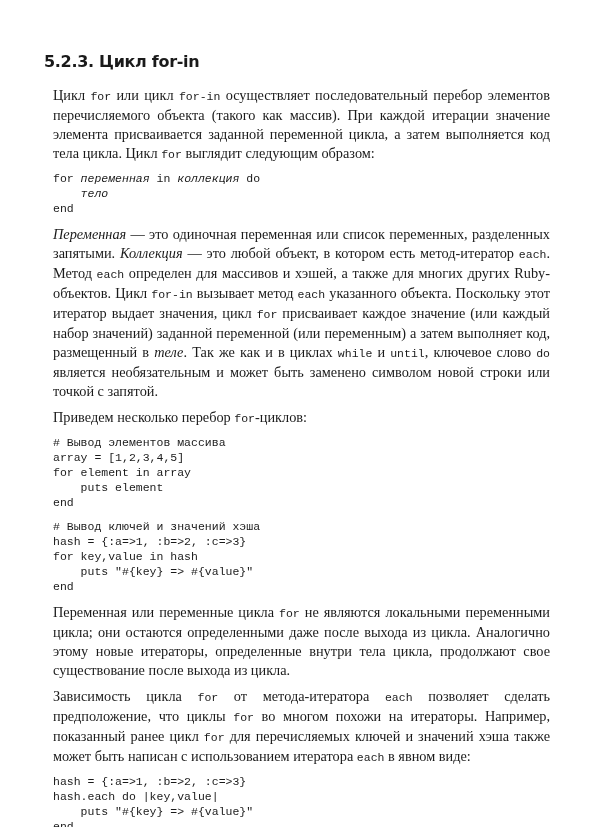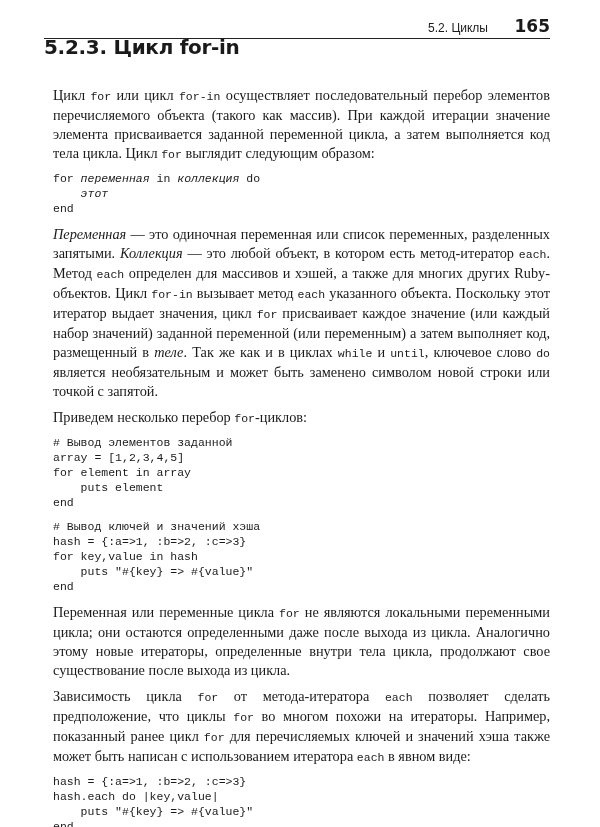--- a/index.html
+++ b/index.html
@@ -1,50 +1,46 @@
 <!DOCTYPE html>
 <html><head>
 <meta charset="utf-8">
 <style>
   html, body { margin: 0; padding: 0; background: #ffffff; }
   body { width: 600px; height: 827px; position: relative; overflow: hidden; color: #1a1a1a; }
   .page { position: absolute; left: 0; top: 0; width: 600px; height: 827px; }
   .header { position: absolute; left: 44px; top: 14px; width: 506px; height: 24px; border-bottom: 1.5px solid #222; }
   .header .section { position: absolute; right: 62px; top: 7px; font-family: "Liberation Sans", sans-serif; font-size: 12px; }
   .header .pagenum { position: absolute; right: 0; top: 2px; font-family: "DejaVu Sans", sans-serif; font-weight: bold; font-size: 17px; }
-  .title { position: absolute; left: 44px; top: 35px; font-family: "DejaVu Sans", sans-serif; font-weight: bold; font-size: 20px; letter-spacing: -0.3px; }
+  .title { position: absolute; left: 44px; top: 52px; font-family: "DejaVu Sans", sans-serif; font-weight: bold; font-size: 16px; letter-spacing: -0.3px; }
   .content { position: absolute; left: 53px; top: 86px; width: 497px; font-family: "Liberation Serif", serif; font-size: 14.3px; line-height: 19px; }
   p { margin: 0 0 7px 0; text-align: justify; }
   .mono { font-family: "Liberation Mono", monospace; font-size: 11.5px; }
   pre { margin: 6px 0 9px 0; font-family: "Liberation Mono", monospace; font-size: 11.5px; line-height: 15px; white-space: pre; }
   em { }
 </style>
 </head>
 <body>
 
 <div class="page">
-  <div class="header">
-    <span class="section">5.2. Циклы</span>
-    <span class="pagenum">165</span>
-  </div>
 
   <div class="title">5.2.3. Цикл for-in</div>
 
   <div class="content">
     <p><span>Цикл </span><span class="mono">for</span><span> или цикл </span><span class="mono">for-in</span><span> осуществляет последовательный перебор элементов перечисляемого объекта (такого как массив). При каждой итерации значение элемента присваивается заданной переменной цикла, а затем выполняется код тела цикла. Цикл </span><span class="mono">for</span><span> выглядит следующим образом:</span></p>
 
     <pre><span>for </span><em>переменная</em><span> in </span><em>коллекция</em><span> do</span>
-    <em>этот</em>
+    <em>тело</em>
 <span>end</span></pre>
 
     <p><em>Переменная</em><span> — это одиночная переменная или список переменных, разделенных запятыми. </span><em>Коллекция</em><span> — это любой объект, в котором есть метод-итератор </span><span class="mono">each</span><span>. Метод </span><span class="mono">each</span><span> определен для массивов и хэшей, а также для многих других Ruby-объектов. Цикл </span><span class="mono">for-in</span><span> вызывает метод </span><span class="mono">each</span><span> указанного объекта. Поскольку этот итератор выдает значения, цикл </span><span class="mono">for</span><span> присваивает каждое значение (или каждый набор значений) заданной переменной (или переменным) а затем выполняет код, размещенный в </span><em>теле</em><span>. Так же как и в циклах </span><span class="mono">while</span><span> и </span><span class="mono">until</span><span>, ключевое слово </span><span class="mono">do</span><span> является необязательным и может быть заменено символом новой строки или точкой с запятой.</span></p>
 
     <p><span>Приведем несколько перебор </span><span class="mono">for</span><span>-циклов:</span></p>
 
-    <pre># Вывод элементов заданной
+    <pre># Вывод элементов массива
 array = [1,2,3,4,5]
 for element in array
     puts element
 end</pre>
     <pre style="margin-top:1px"># Вывод ключей и значений хэша
 hash = {:a=&gt;1, :b=&gt;2, :c=&gt;3}
 for key,value in hash
     puts "#{key} =&gt; #{value}"
 end</pre>
 

